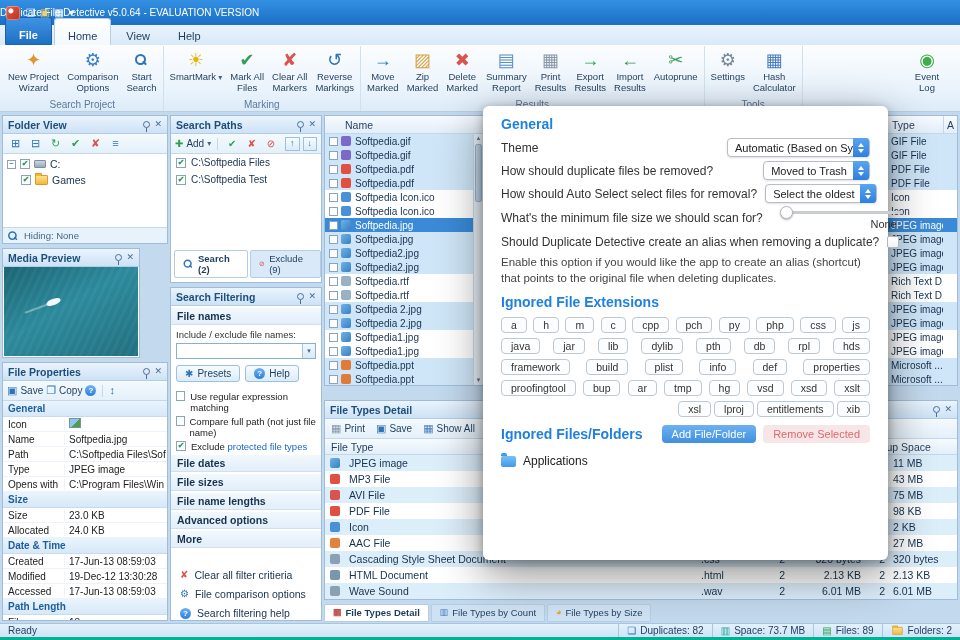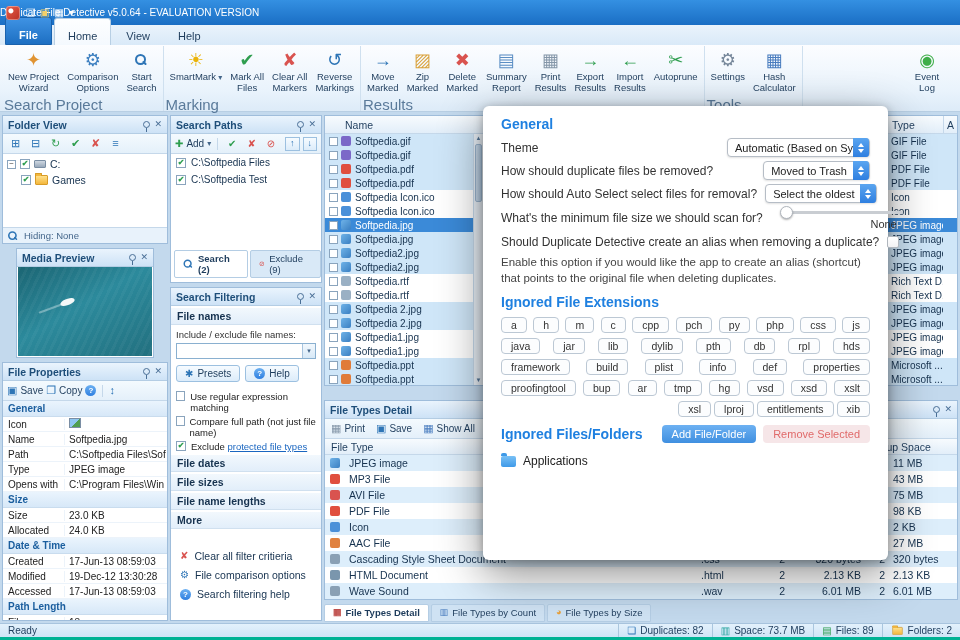--- a/index.html
+++ b/index.html
@@ -19,36 +19,36 @@
   .tab.active{background:linear-gradient(#fdfeff,#f4f9fe);border:1px solid #b8cfe4;border-bottom:none}
   
   .ribbon{position:absolute;left:0;top:45px;width:960px;height:67px;background:linear-gradient(#fcfdff,#e9f3fc 70%,#ddebf8);border-bottom:1px solid #b8cfe4;display:flex;padding:1px 4px 0 2px}
   .rgroups{display:flex}
   .rgroup{display:flex;flex-direction:column;border-right:1px solid #cfe0ef;padding:0 2px}
   .rbrow{display:flex;flex:1}
   .rbtn{display:flex;flex-direction:column;align-items:center;padding:2px 4px 0;min-width:34px}
   .ricon{height:24px;display:flex;align-items:center;justify-content:center;font-size:18px}
   .rlabel{font-size:9.5px;line-height:10.5px;text-align:center;color:#1e3c5c}
   .rlabel .dd{font-size:8px;color:#44668a}
-  .rglabel{height:12px;font-size:15px;color:#5a7a9a;line-height:12px}
+  .rglabel{height:12px;font-size:10px;color:#5a7a9a;text-align:center;line-height:12px}
   .eventwrap{margin-left:auto;display:flex;align-items:flex-start;padding:0 12px 0 0}
   
   .panel{position:absolute;background:#fff;border:1px solid #9fbddb}
   .phead{height:18px;display:flex;align-items:center;gap:4px;padding:0 5px;background:linear-gradient(#eaf4fd,#cde2f6);border-bottom:1px solid #b4cde4}
   .ptitle{flex:1;font-weight:bold;font-size:10.5px;color:#1e4e79;white-space:nowrap;overflow:hidden}
   .pin{width:7px;height:7px;border:1px solid #4a6f96;border-radius:50%;position:relative}
   .pin::after{content:'';position:absolute;left:2px;top:6px;width:1px;height:4px;background:#4a6f96}
   .pclose{font-size:9px;color:#4a6f96;line-height:1}
   .ptb{height:20px;display:flex;align-items:center;gap:3px;padding:0 4px;background:linear-gradient(#f4fafe,#e4f0fa);border-bottom:1px solid #c5d8ea}
   .tbi{width:17px;height:15px;display:inline-flex;align-items:center;justify-content:center;font-size:11px}
   .tbtn{display:inline-flex;align-items:center;gap:3px;font-size:10px;color:#1e3c5c}
   .tsep{width:1px;height:12px;background:#c5d8ea;margin:0 3px}
   
   .fv{left:2px;top:115px;width:166px;height:129px}
-  .mp{left:16px;top:248px;width:138px;height:110px}
+  .mp{left:2px;top:248px;width:138px;height:110px}
   .fp{left:2px;top:362px;width:166px;height:259px;overflow:hidden}
   .sp{left:170px;top:115px;width:152px;height:168px}
   .sf{left:170px;top:287px;width:152px;height:334px;overflow:hidden}
   
   .tv{padding-top:2px}
   .tv-row{display:flex;align-items:center;gap:4px;font-size:10.5px;color:#16324f;padding:2px 4px}
   .exp{width:9px;height:9px;border:1px solid #8aa4bd;background:#fff;display:inline-flex;align-items:center;justify-content:center;font-size:8px;color:#444;line-height:1}
   .cbx{width:10px;height:10px;border:1px solid #8aa4bd;background:#fff;display:inline-flex;align-items:center;justify-content:center;font-size:8px;color:#2e9e4f;font-weight:bold;line-height:1}
   .drive{width:12px;height:8px;background:linear-gradient(#cfd8e2,#98a8ba);border:1px solid #7a8ea4;border-radius:1px}
   .fold{width:13px;height:10px;background:linear-gradient(#ffe08a,#f3b73c);border:1px solid #d89c28;border-radius:1px;position:relative;display:inline-block}
@@ -73,21 +73,21 @@
   .navbox{width:15px;height:14px;border:1px solid #9cc0e0;background:linear-gradient(#f6fbff,#dcecfa);display:inline-flex;align-items:center;justify-content:center;font-size:9px}
   
   .sf-band{height:17px;display:flex;align-items:center;padding:0 6px;font-weight:bold;font-size:10.5px;color:#16324f;background:linear-gradient(#f2f8fd,#e2eefa);border-bottom:1px solid #d0e0ef;margin-top:2px}
   .sf-small{font-size:9.5px;color:#333;padding:4px 5px 2px}
   .sf-inwrap{position:relative;margin:1px 5px 4px}
   .sf-input{width:100%;height:16px;border:1px solid #8ab0d0;font-size:10px;padding:0 14px 0 3px;font-family:"Liberation Sans",sans-serif}
   .sf-arrow{position:absolute;right:1px;top:1px;bottom:1px;width:13px;background:linear-gradient(#f2f8fd,#d8e9f7);border-left:1px solid #a8c4de;font-size:7px;display:flex;align-items:center;justify-content:center;color:#44668a}
   .sf-btnrow{display:flex;gap:5px;padding:2px 5px 6px}
   .sf-btn{display:inline-flex;align-items:center;gap:4px;border:1px solid #9cc0e0;border-radius:3px;background:linear-gradient(#f6fbff,#dcecfa);padding:2px 8px;font-size:10px;color:#1e3c5c}
   .sf-cb{display:flex;align-items:flex-start;gap:5px;font-size:9.5px;color:#222;margin:3px 5px;line-height:11px}
-  .sf-cb .link{color:#1a66c0;text-decoration:underline}
+  .sf-cb .link{color:#1a66c0;}
   .sf-link{display:flex;align-items:center;gap:6px;font-size:10.5px;color:#16324f;margin:7px 9px}
   
   .grid{left:324px;top:115px;width:634px;height:271px}
   .ghead{height:18px;display:flex;align-items:center;background:linear-gradient(#f7fbfe,#e2eef9);border-bottom:1px solid #c5d8ea;font-size:10.5px;color:#1e3c5c}
   .gh-name{width:148px;padding-left:20px}
   .gh-fill{flex:1}
   .gh-type{width:56px;border-left:1px solid #c5d8ea;padding-left:4px;height:100%;display:flex;align-items:center}
   .gh-attr{width:14px;border-left:1px solid #c5d8ea;padding-left:3px;height:100%;display:flex;align-items:center}
   .grows{position:absolute;left:0;right:0;top:18px;bottom:0;overflow:hidden}
   .grow{height:14px;display:flex;align-items:center;font-size:10px;color:#16324f}
@@ -537,20 +537,21 @@
       </div>
       <div class="sf-cb">
         <span class="cbx">✔</span>
         <span>Exclude <span class="link">protected file types</span></span>
       </div>
     </div>
   <div>
       <div class="sf-band">File dates</div>
       <div class="sf-band">File sizes</div>
       <div class="sf-band">File name lengths</div>
+      <div class="sf-band">Advanced options</div>
       <div class="sf-band">More</div>
     </div>
   <div style="height:14px"></div>
   <div>
       <div class="sf-link">
         <span class="g" style="color: rgb(217, 83, 79); font-size: 10px;">✘</span>
         <span>Clear all filter critieria</span>
       </div>
       <div class="sf-link">
         <span class="g" style="color: rgb(46, 117, 182); font-size: 10px;">⚙</span>

